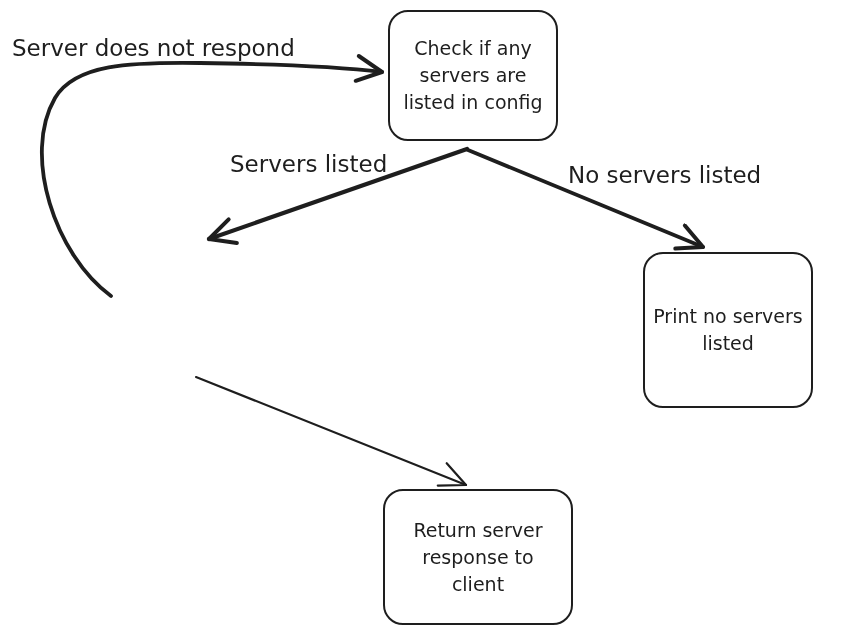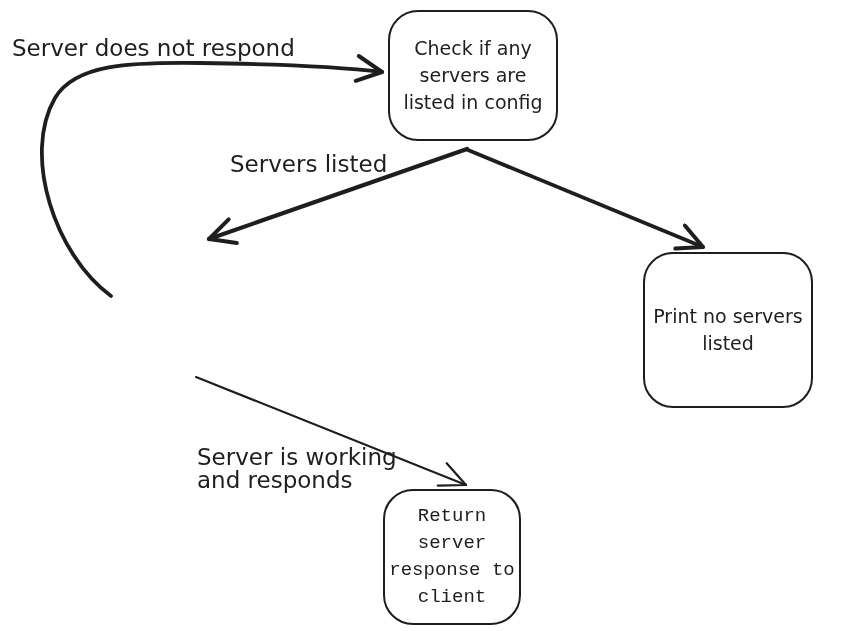--- a/index.html
+++ b/index.html
@@ -18,42 +18,42 @@
   }
   .edges {
     position: absolute;
     left: 0;
     top: 0;
   }
   .node {
     position: absolute;
     box-sizing: border-box;
     border: 2.4px solid #1e1e1e;
-    border-radius: 30px;
+    border-radius: 20px;
     background: #ffffff;
     display: flex;
     align-items: center;
     justify-content: center;
   }
   .node-label {
     white-space: pre-line;
     text-align: center;
     font-size: 19px;
     line-height: 27px;
   }
   .edge-label {
     position: absolute;
     font-size: 23px;
     line-height: 23px;
     white-space: pre-line;
   }
   #node-check   { left: 388px; top: 10px;  width: 170px; height: 131px; }
   #node-forward { left: 110px; top: 243px; width: 178px; height: 133px; }
   #node-print   { left: 643px; top: 252px; width: 170px; height: 156px; }
-  #node-return  { left: 383px; top: 489px; width: 138px; height: 136px; font-family: Liberation Mono, monospace; }
+  #node-return  { left: 383px; top: 489px; width: 190px; height: 136px; }
 
   #lbl-notrespond { left: 12px;  top: 37px;  }
   #lbl-listed     { left: 230px; top: 153px; }
   #lbl-nolisted   { left: 568px; top: 164px; }
   #lbl-working    { left: 197px; top: 446px; }
 </style>
 </head>
 <body>
 
 <div class="canvas">
@@ -92,17 +92,16 @@
   <div class="node" id="node-return">
     <div class="node-label">Return server
 response to
 client</div>
   </div>
 
   <div class="edge-label" id="lbl-notrespond">Server does not respond</div>
 
   <div class="edge-label" id="lbl-listed">Servers listed</div>
 
+  <div class="edge-label" id="lbl-nolisted">No servers listed</div>
 
-  <div class="edge-label" id="lbl-working">Server is working
-and responds</div>
 
 </div>
 
 </body></html>

